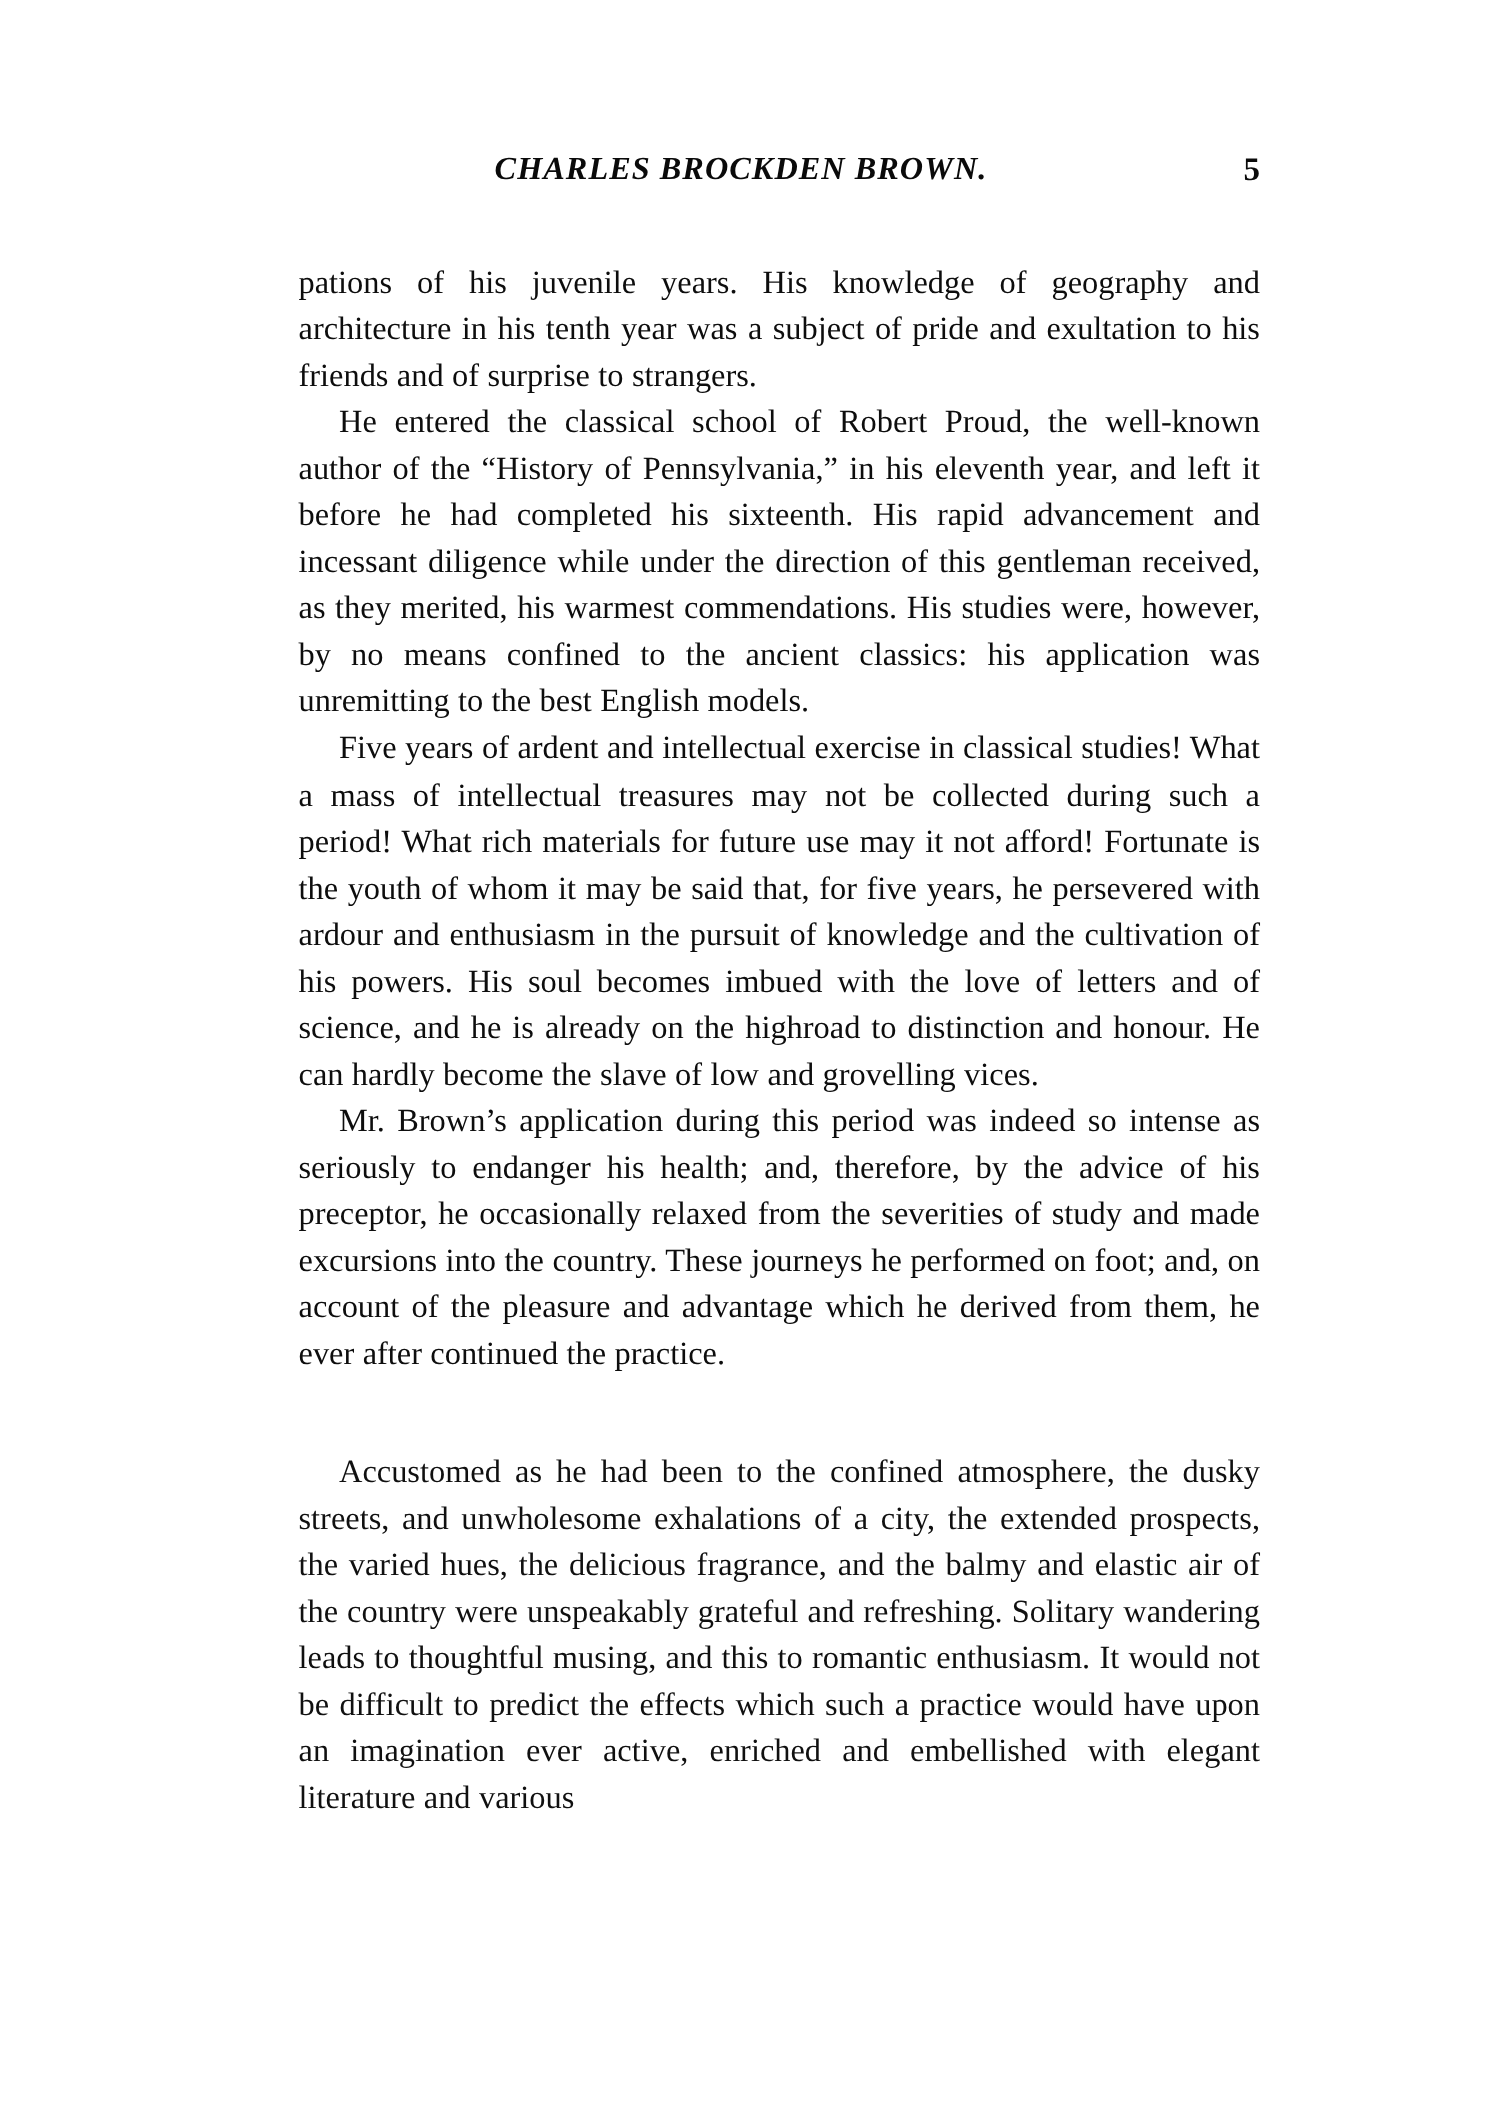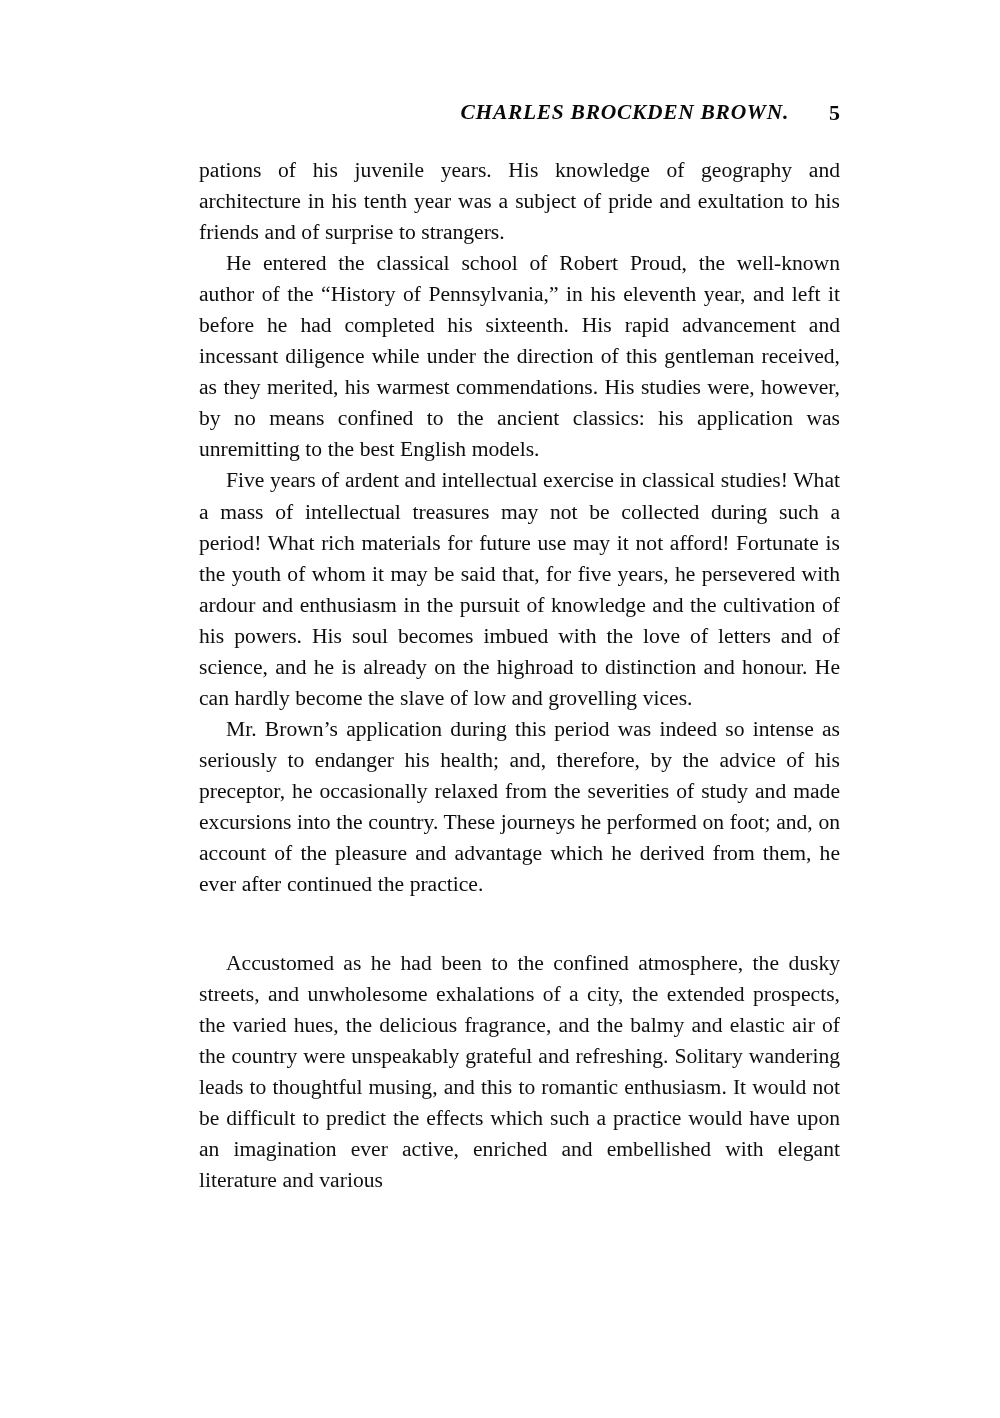--- a/index.html
+++ b/index.html
@@ -27,42 +27,42 @@
     left: 199px;
     width: 641px;
     height: 34px;
   }
 
   .running-head-title {
     position: absolute;
     left: 0;
     top: 0;
     width: 590px;
-    text-align: right;
+    text-align: center;
     font-style: italic;
     font-weight: 700;
     font-size: 21.5px;
     letter-spacing: 0.7px;
     white-space: nowrap;
     color: #0a0a0a;
   }
 
   .running-head-folio {
     position: absolute;
     right: 0;
     top: 0px;
     font-size: 22px;
     font-weight: 700;
     color: #0a0a0a;
   }
 
   
   .textblock {
     position: absolute;
-    top: 155px;
+    top: 173px;
     left: 199px;
     width: 641px;
   }
 
   .para {
     margin: 0;
     text-align: justify;
     text-justify: inter-word;
     font-size: 21.6px;
     line-height: 31.05px;

